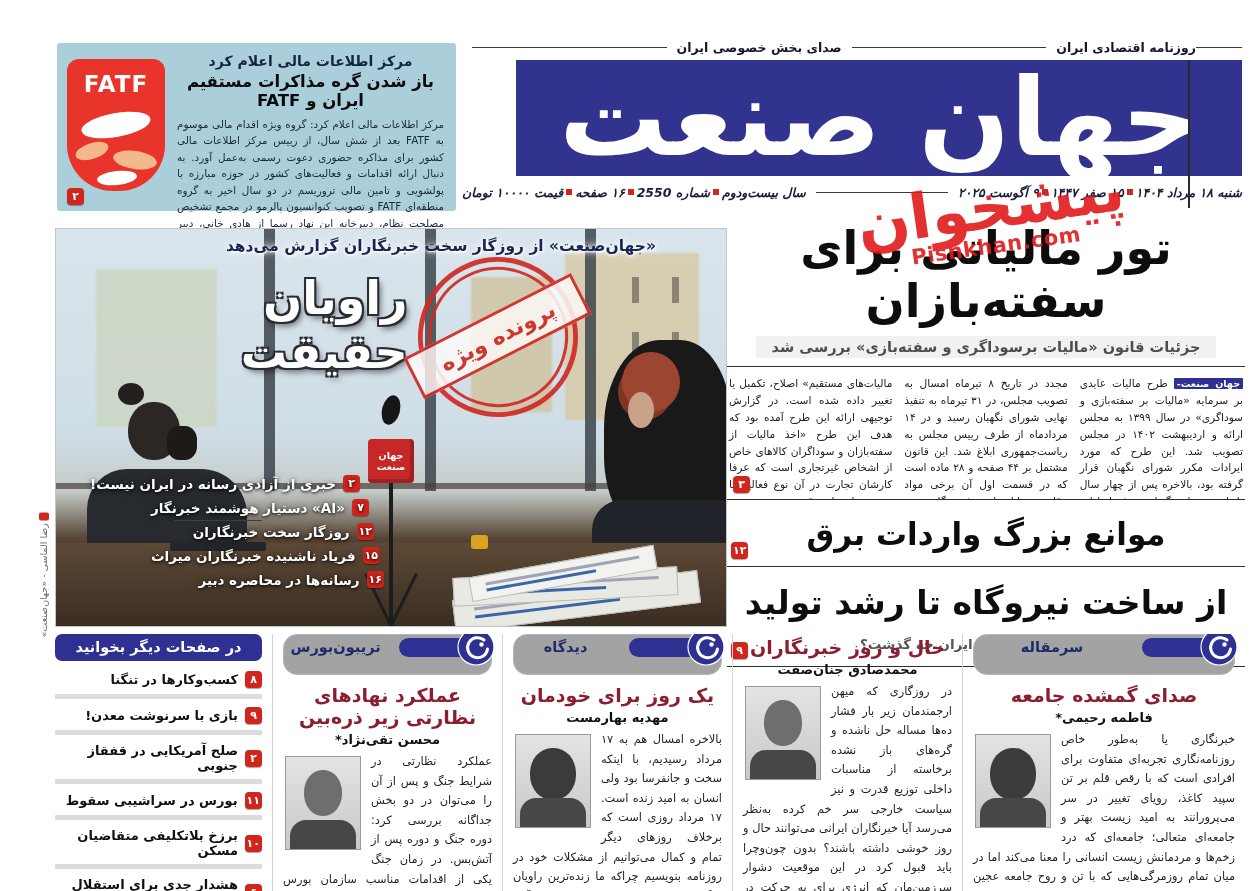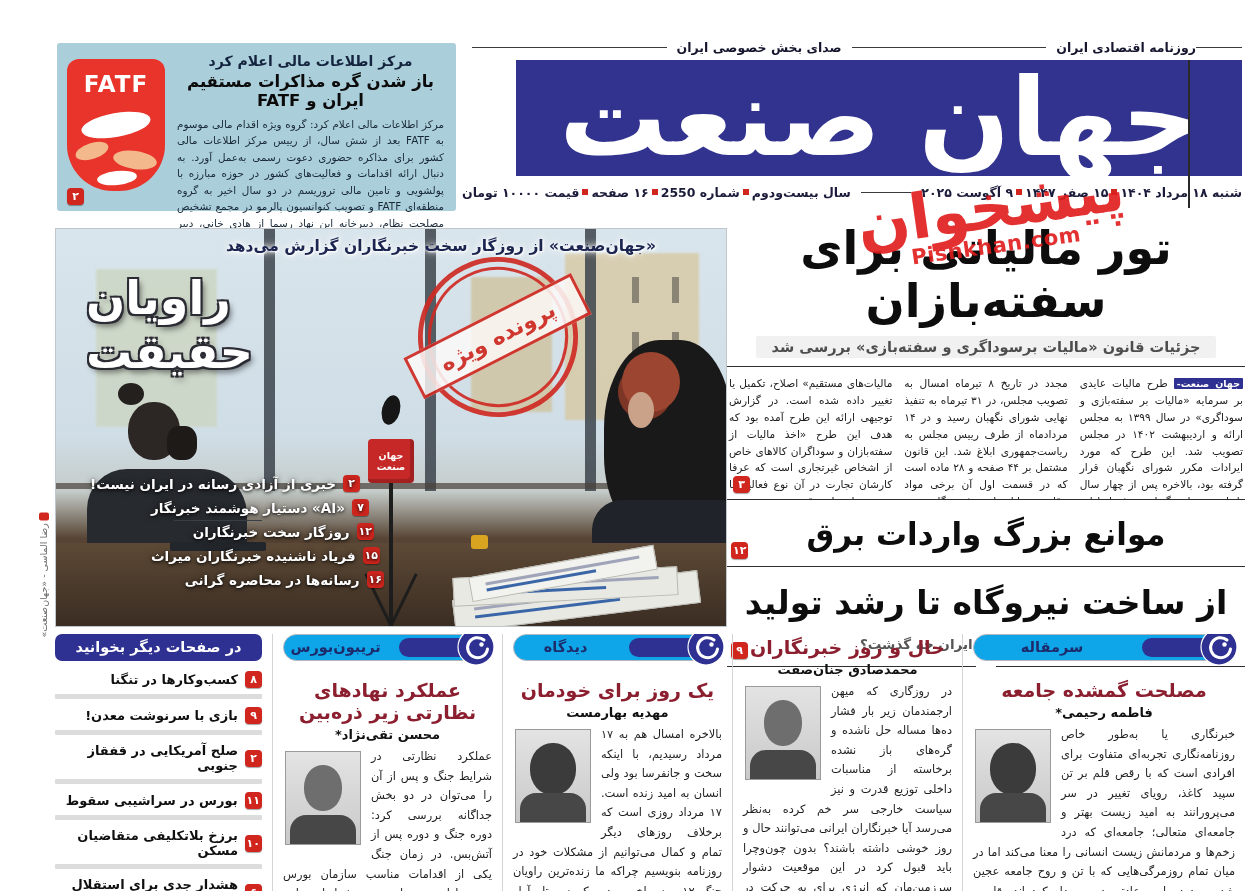--- a/index.html
+++ b/index.html
@@ -12,21 +12,21 @@
   .tagline-row { display:flex; align-items:center; height:18px; }
   .tagline-row .tl-rule { height:1px; background:#3a3a3a; align-self:center; }
   .r-sm { width:46px; } .r-f { flex:1; margin:0 10px; }
   .tagline { font-size:12.5px; font-weight:bold; color:#15152e; white-space:nowrap; }
   .banner { position:relative; height:116px; background:#31338f; margin-top:4px; width:726px;
             display:flex; align-items:center; justify-content:center; overflow:hidden; }
   .nameplate { color:#fff; font-size:88px; font-weight:bold; line-height:1;
                transform:scale(1.22,1.22); white-space:nowrap; }
   .mh-vline { position:absolute; left:726px; top:22px; width:1.5px; height:148px; background:#2a2a2a; }
   .dateline { display:flex; align-items:center; margin-top:8px; height:16px; }
-  .dl-text { font-size:12.5px; font-weight:bold; color:#1b1b3a; white-space:nowrap; }
+  .dl-text { font-size:12.5px; font-weight:bold; color:#1b1b3a; white-space:nowrap;font-style:italic; }
   .sq { display:inline-block; width:6px; height:6px; background:#d0261e; margin:0 3px; vertical-align:middle; }
   .dl-rule { flex:1; height:1px; background:#3a3a3a; margin:0 10px; }
 
   
   .fatf-box { position:absolute; top:43px; left:57px; width:399px; height:168px;
               background:#abcfda; border-radius:3px; display:flex; padding:10px 12px 8px 10px; gap:10px; }
   .fatf-text { flex:1; }
   .fatf-kicker { text-align:center; font-size:14px; font-weight:bold; color:#14243f; }
   .fatf-title  { text-align:center; font-size:16.5px; font-weight:bold; color:#0b0b0b; margin:3px 0 6px; }
   .fatf-body { font-size:10.4px; line-height:1.58; text-align:justify; color:#182838; }
@@ -112,21 +112,21 @@
   .mic .leg  { position:absolute; left:50%; bottom:0; width:3px; height:26%; background:#1d1d1d; transform-origin:bottom center; }
   .lg1 { transform:translateX(-50%) rotate(26deg); } .lg2 { transform:translateX(-50%) rotate(-26deg); }
   .mic .cube { position:absolute; left:50%; top:16%; transform:translateX(-50%); width:46px; height:44px;
                background:#c62828; border-radius:4px; color:#fff; font-size:9.5px; font-weight:bold;
                display:flex; align-items:center; justify-content:center; text-align:center; line-height:1.2;
                box-shadow:inset -4px -4px 0 rgba(0,0,0,.18); }
   .mic .mhead { position:absolute; left:50%; top:-4%; transform:translateX(-50%) rotate(14deg);
                 width:18px; height:30px; background:#161616; border-radius:50%; }
   .photo-kicker { position:absolute; top:8px; right:70px; font-size:15.5px; font-weight:bold; color:#1b2550;
                   text-shadow:0 0 5px #fff, 0 0 10px #fff, 1px 1px 2px #fff; z-index:5; }
-  .photo-title { position:absolute; top:42px; left:30px; width:48%; text-align:left; font-size:46px;
+  .photo-title { position:absolute; top:42px; left:30px; width:48%; text-align:right; font-size:46px;
                  font-weight:bold; color:#fff; z-index:5;
                  text-shadow:2px 2px 0 #2b2b33, -2px 2px 0 #2b2b33, 2px -2px 0 #2b2b33, -2px -2px 0 #2b2b33, 3px 4px 6px rgba(0,0,0,.55); }
   .stamp { position:absolute; left:54%; top:7%; width:160px; height:160px; z-index:6;
            transform:rotate(-27deg); opacity:.92; }
   .stamp .c1 { position:absolute; inset:0; border:5px solid #cf2b24; border-radius:50%; }
   .stamp .c2 { position:absolute; inset:10px; border:3px solid #cf2b24; border-radius:50%; }
   .stamp .bannerbox { position:absolute; left:-14px; right:-14px; top:56px; height:46px;
            background:rgba(255,252,250,.88); border:3px solid #cf2b24; display:flex; align-items:center;
            justify-content:center; font-size:22px; font-weight:bold; color:#cf2b24; }
   .photo-list { position:absolute; left:18px; top:246px; width:310px; z-index:5; }
@@ -137,22 +137,22 @@
   .photo-credit { position:absolute; left:38px; top:508px; writing-mode:vertical-rl;
                   transform:rotate(180deg); font-size:9.5px; color:#6a6a6a; letter-spacing:.5px; }
   .cam-icon { display:inline-block; width:10px; height:8px; background:#d0261e; border-radius:2px; margin-bottom:4px; }
 
   
   .bottom { position:absolute; top:634px; left:40px; right:5px; bottom:0; display:flex; }
   .bcol { padding:0 10px; overflow:hidden; }
   .bcol + .bcol { border-right:1px solid #d4d4d4; }
   .c-sarmaghale { width:282px; } .c-naghd { width:230px; } .c-didgah { width:230px; }
   .c-tribun { width:230px; } .c-readmore { width:228px; }
-  .pill { position:relative; height:27px; border:1.5px solid #b5b5bd; border-radius:14px; background:#0ea5e9;
-          margin-bottom:18px; }
+  .pill { position:relative; height:41px; border:1.5px solid #b5b5bd; border-radius:14px; background:#a3a3a3;
+          margin-bottom:9px; }
   .pill .cap { position:absolute; right:14px; top:3px; width:78px; height:19px; background:#2e3191; border-radius:10px; }
   .pill .logo { position:absolute; right:-4px; top:-7px; width:38px; height:38px; }
   .pill .lbl { position:absolute; left:0; right:104px; top:0; line-height:25px; text-align:center;
                font-weight:bold; font-size:14.5px; color:#1d2b6b; }
   .col-head { text-align:center; font-size:19px; font-weight:bold; color:#8c1f2f; margin:2px 0 4px; }
   .col-author { text-align:center; font-size:13px; font-weight:bold; color:#111; margin-bottom:5px; }
   .col-body { font-size:11.4px; line-height:1.72; text-align:justify; color:#1f1f1f; }
   .portrait { float:left; width:76px; height:94px; margin:4px 10px 4px 2px; position:relative;
               background:linear-gradient(180deg,#e3e3e3,#c9c9c9); border:1px solid #9a9a9a; }
   .portrait::before { content:''; position:absolute; top:-9px; right:-11px; width:36px; height:48px;
@@ -335,42 +335,42 @@
       <div class="prow">
         <span class="pbadge">۱۲</span>
         <span>روزگار سخت خبرنگاران</span>
       </div>
       <div class="prow">
         <span class="pbadge">۱۵</span>
         <span>فریاد ناشنیده خبرنگاران میراث</span>
       </div>
       <div class="prow">
         <span class="pbadge">۱۶</span>
-        <span>رسانه‌ها در محاصره گرانی</span>
+        <span>رسانه‌ها در محاصره دبیر</span>
       </div>
     </div>
   </figure>
   <div class="photo-credit">
     <span class="cam-icon"></span>
     <span>رضا الماسی - «جهان‌صنعت»</span>
   </div>
 
   <section class="bottom">
 
     <article class="bcol c-sarmaghale">
       <div class="pill">
         <span class="cap"></span>
         <svg class="logo" viewBox="0 0 38 38">
             <circle cx="19" cy="19" r="18" fill="#2e3191" stroke="#fff" stroke-width="1.2"></circle>
             <path d="M27 12 a10 10 0 1 0 3.5 9" fill="none" stroke="#fff" stroke-width="3" stroke-linecap="round"></path>
             <circle cx="24.5" cy="16.5" r="2.2" fill="#fff"></circle>
           </svg>
         <span class="lbl">سرمقاله</span>
       </div>
-      <h3 class="col-head">مصلحت گمشده جامعه</h3>
+      <h3 class="col-head">صدای گمشده جامعه</h3>
       <div class="col-author">فاطمه رحیمی*</div>
       <div class="col-body">
         <span class="portrait scarf">
             <span class="head"></span>
             <span class="shoulders"></span>
           </span>
         <span>خبرنگاری یا به‌طور خاص روزنامه‌نگاری تجربه‌ای متفاوت برای افرادی است که با رقص قلم بر تن سپید کاغذ، رویای تغییر در سر می‌پرورانند به امید زیست بهتر و جامعه‌ای متعالی؛ جامعه‌ای که درد زخم‌ها و مردمانش زیست انسانی را معنا می‌کند اما در میان تمام روزمرگی‌هایی که با تن و روح جامعه عجین شده و درد را به عادتی دیرین بدل کرده‌اند، قلم و نوشتن تنها راه نجات است. این زخم‌ها گاه چنان عمیق است که دردش به بخش ناگسستنی زندگی بدل شده و بی‌تفاوتی چونان پرده‌ای سنگین بر چشم‌ها افتاده است. در میان این بی‌حسی و</span>
       </div>
     </article>
 

